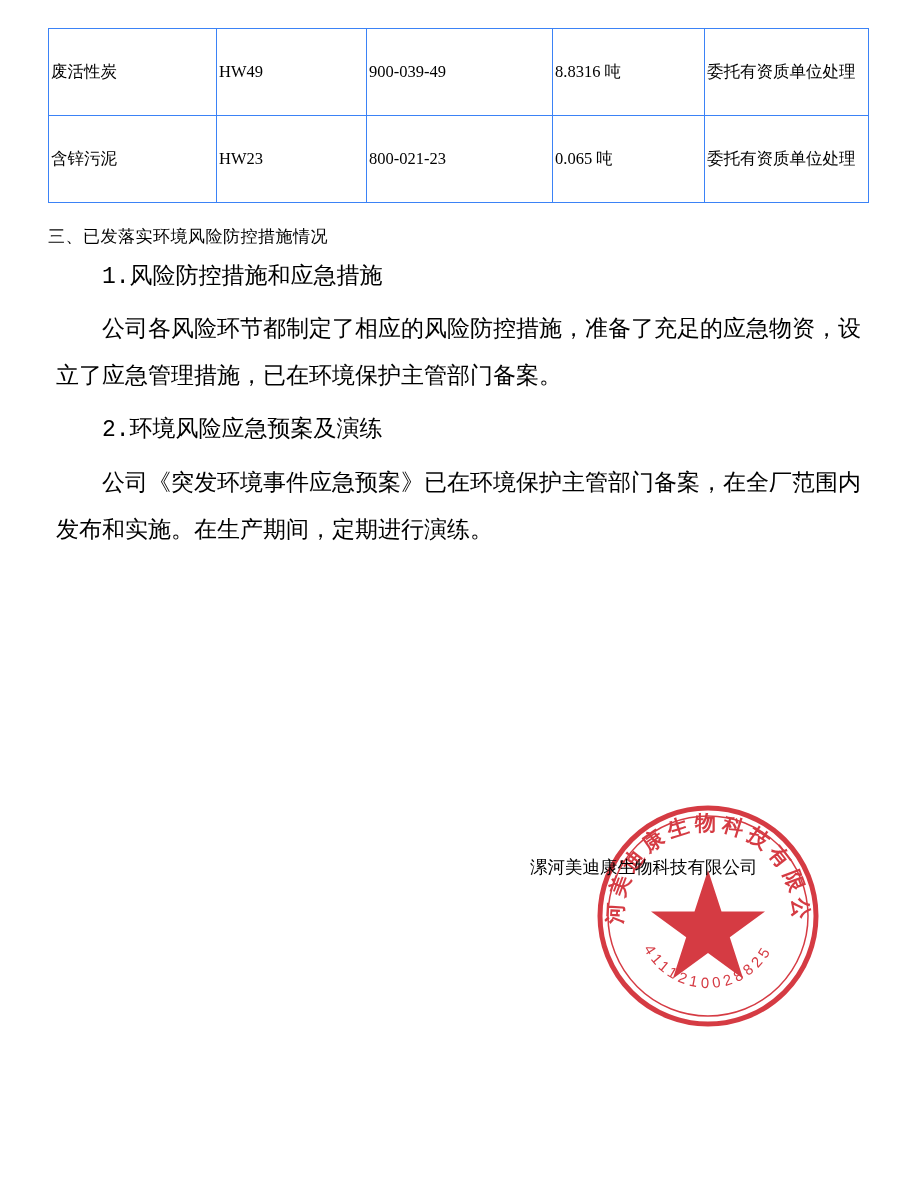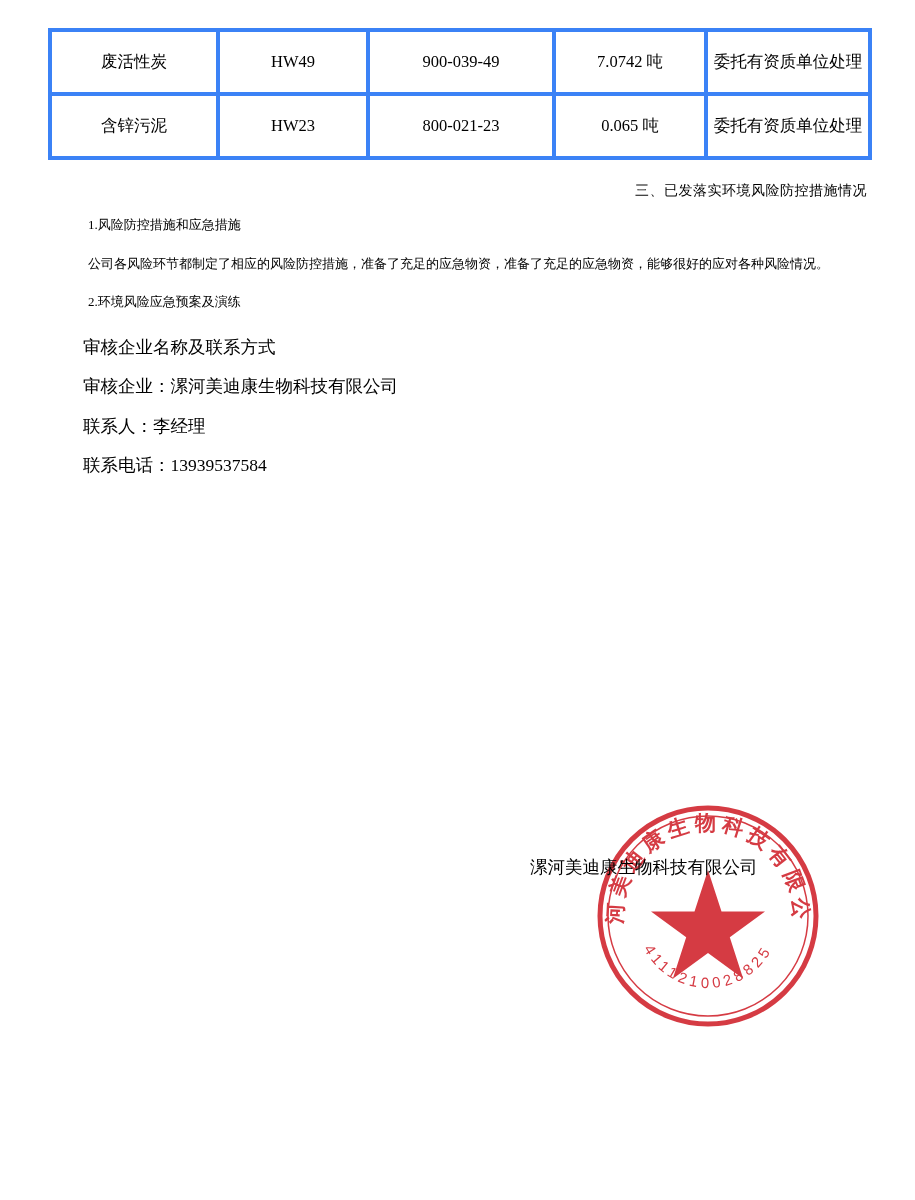--- a/index.html
+++ b/index.html
@@ -24,50 +24,50 @@
   }
 
   
   table.waste-table {
     border-collapse: collapse;
     width: 820px;
     margin-top: 28px;
     table-layout: fixed;
   }
   table.waste-table td {
-    border: 4px solid #3b82f6;
-    text-align: center;
+    border: 1px solid #3b82f6;
+    text-align: left;
     vertical-align: middle;
     font-size: 16.5px;
     line-height: 1.45;
-    padding: 8px 2px;
+    padding: 21px 2px;
     height: 44px;
   }
   .col-name   { width: 168px; }
   .col-code   { width: 150px; }
   .col-number { width: 186px; }
   .col-qty    { width: 152px; }
   .col-method { width: 164px; }
   td.method-cell {
     line-height: 1.35;
     padding: 4px 6px;
   }
 
   
   .sec-title {
-    font-size: 14px;
+    font-size: 17px;
     margin-top: 22px;
     letter-spacing: 0.5px;
-    text-align: right;
   }
   .para {
-    font-size: 13px;
+    font-size: 23px;
     line-height: 2.05;
-    margin: 12px;
+    margin: 6px;
     text-align: justify;
+    font-family: Liberation Mono, monospace;
   }
   .indent1 { text-indent: 2em; }
   .body-block {
     margin-top: 6px;
     padding-left: 2px;
   }
   .contact-block {
     margin-top: 4px;
   }
   .contact-line {
@@ -122,47 +122,42 @@
         <col class="col-code">
         <col class="col-number">
         <col class="col-qty">
         <col class="col-method">
     </colgroup>
     <tbody>
       <tr>
         <td>废活性炭</td>
         <td>HW49</td>
         <td>900-039-49</td>
-        <td>7.0742 吨</td>
+        <td>8.8316 吨</td>
         <td class="method-cell">委托有资质单位处理</td>
       </tr>
       <tr>
         <td>含锌污泥</td>
         <td>HW23</td>
         <td>800-021-23</td>
         <td>0.065 吨</td>
         <td class="method-cell">委托有资质单位处理</td>
       </tr>
     </tbody>
   </table>
 
   <div class="sec-title">三、已发落实环境风险防控措施情况</div>
 
   <div class="body-block">
     <p class="para indent1">1.风险防控措施和应急措施</p>
-    <p class="para indent1">公司各风险环节都制定了相应的风险防控措施，准备了充足的应急物资，准备了充足的应急物资，能够很好的应对各种风险情况。</p>
+    <p class="para indent1">公司各风险环节都制定了相应的风险防控措施，准备了充足的应急物资，设立了应急管理措施，已在环境保护主管部门备案。</p>
     <p class="para indent1">2.环境风险应急预案及演练</p>
+    <p class="para indent1">公司《突发环境事件应急预案》已在环境保护主管部门备案，在全厂范围内发布和实施。在生产期间，定期进行演练。</p>
   </div>
 
-  <div class="contact-block">
-    <div class="contact-line">审核企业名称及联系方式</div>
-    <div class="contact-line">审核企业：漯河美迪康生物科技有限公司</div>
-    <div class="contact-line">联系人：李经理</div>
-    <div class="contact-line">联系电话：13939537584</div>
-  </div>
 
   <div class="sign-area">
     <div class="sign-company">漯河美迪康生物科技有限公司</div>
   </div>
 
   <div class="seal">
     <svg width="232" height="232" viewBox="0 0 232 232" xmlns="http://www.w3.org/2000/svg">
       <defs>
         <path id="sealTopArc" d="M 30,116 A 86,86 0 0 1 202,116"></path>
         <path id="sealBotArc" d="M 44,116 A 72,72 0 0 0 188,116"></path>

